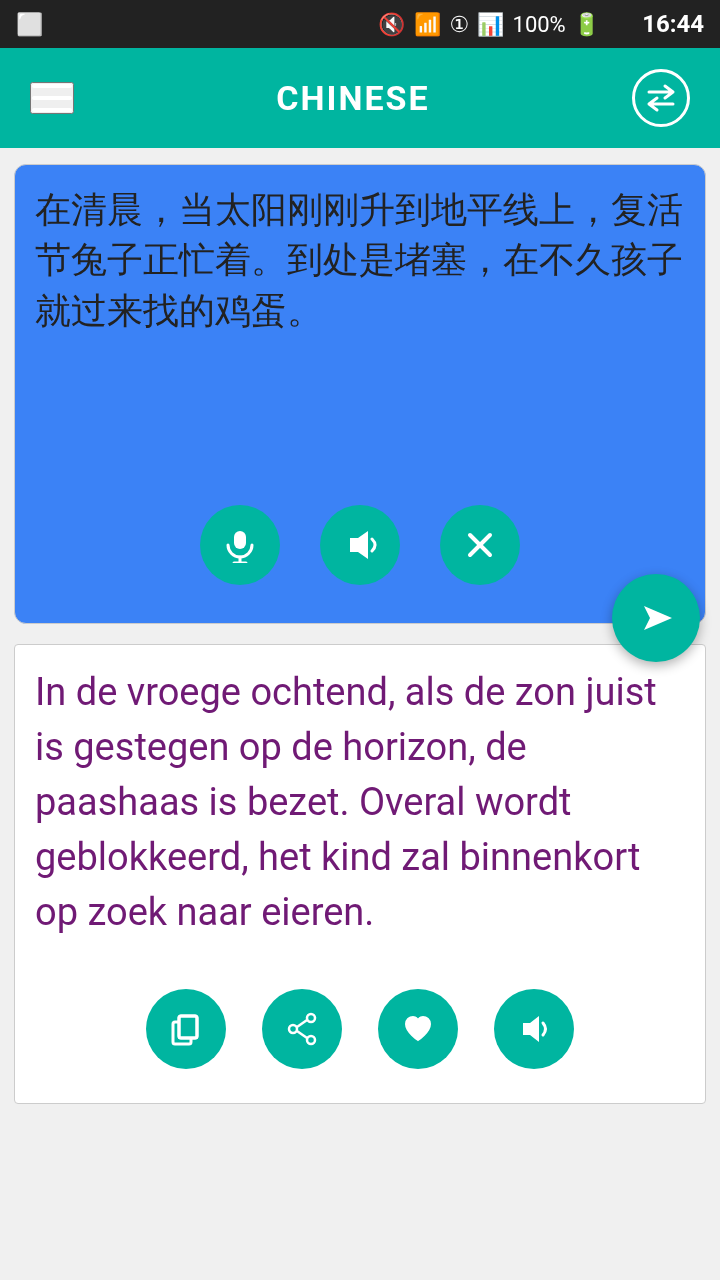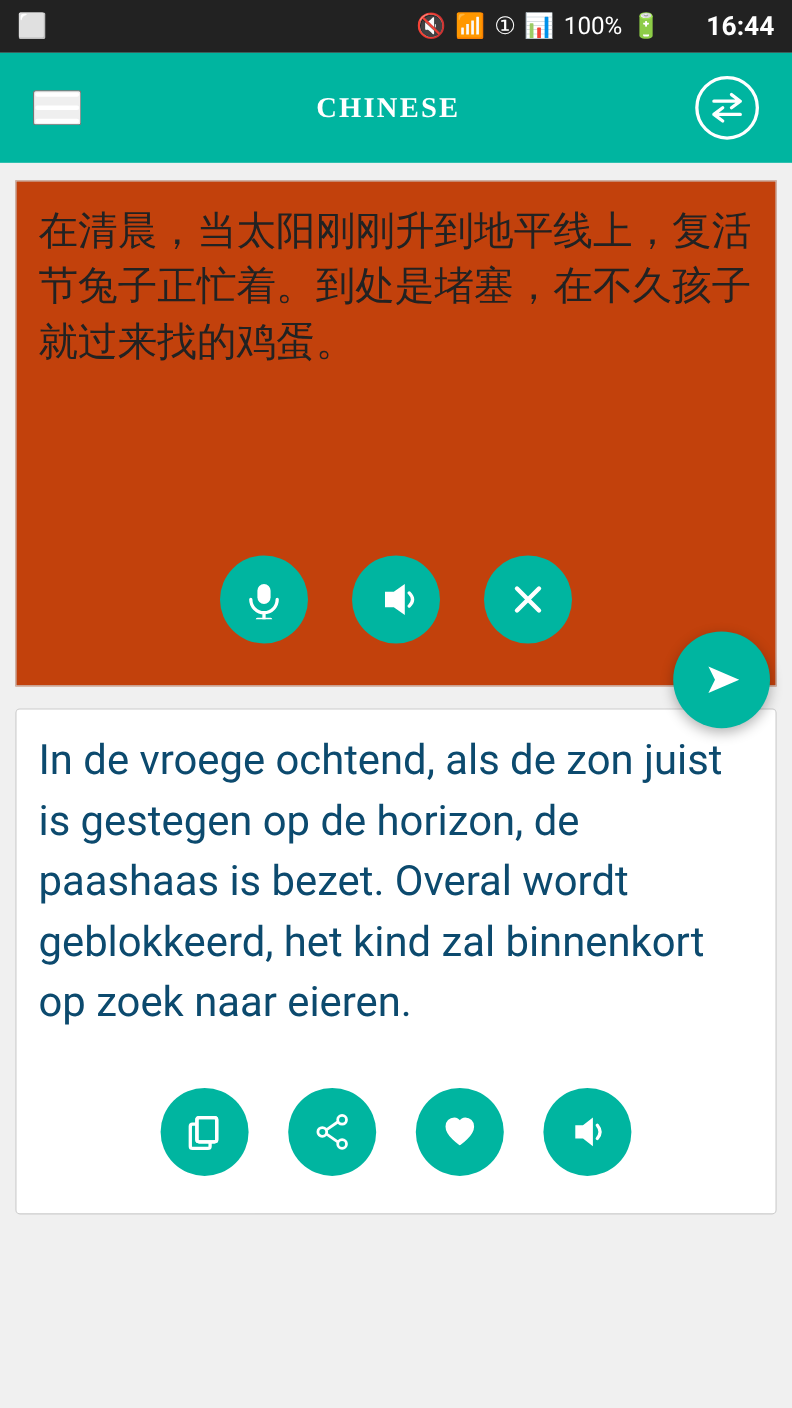--- a/index.html
+++ b/index.html
@@ -43,47 +43,46 @@
       cursor: pointer;
     }
     .hamburger-line {
       width: 40px;
       height: 4px;
       background: white;
       border-radius: 2px;
     }
     .lang-label {
       color: white;
-      font-size: 26px;
+      font-size: 34px;
       font-weight: bold;
       letter-spacing: 2px;
-      font-family: Liberation Serif, serif;
     }
     .swap-btn {
       width: 58px;
       height: 58px;
       border-radius: 50%;
       border: 3px solid white;
       display: flex;
       align-items: center;
       justify-content: center;
       cursor: pointer;
       background: transparent;
     }
     .swap-icon {
       color: white;
       font-size: 28px;
     }
 
     
     .input-panel {
-      background: #c2410c;
+      background: #3b82f6;
       margin: 16px 14px 0 14px;
       border: 1.5px solid #ccc;
-      border-radius: 0;
+      border-radius: 12px;
       padding: 20px;
       min-height: 460px;
       position: relative;
     }
     .input-text {
       font-size: 36px;
       line-height: 1.4;
       color: #222;
       min-height: 300px;
     }
@@ -140,21 +139,21 @@
       background: white;
       margin: 20px 14px 0 14px;
       border: 1.5px solid #ccc;
       border-radius: 4px;
       padding: 20px;
       min-height: 460px;
     }
     .output-text {
       font-size: 38px;
       line-height: 1.45;
-      color: #0c4a6e;
+      color: #701a75;
       min-height: 300px;
     }
 
     
     .output-controls {
       display: flex;
       align-items: center;
       justify-content: center;
       gap: 36px;
       padding: 24px 0 10px 0;

